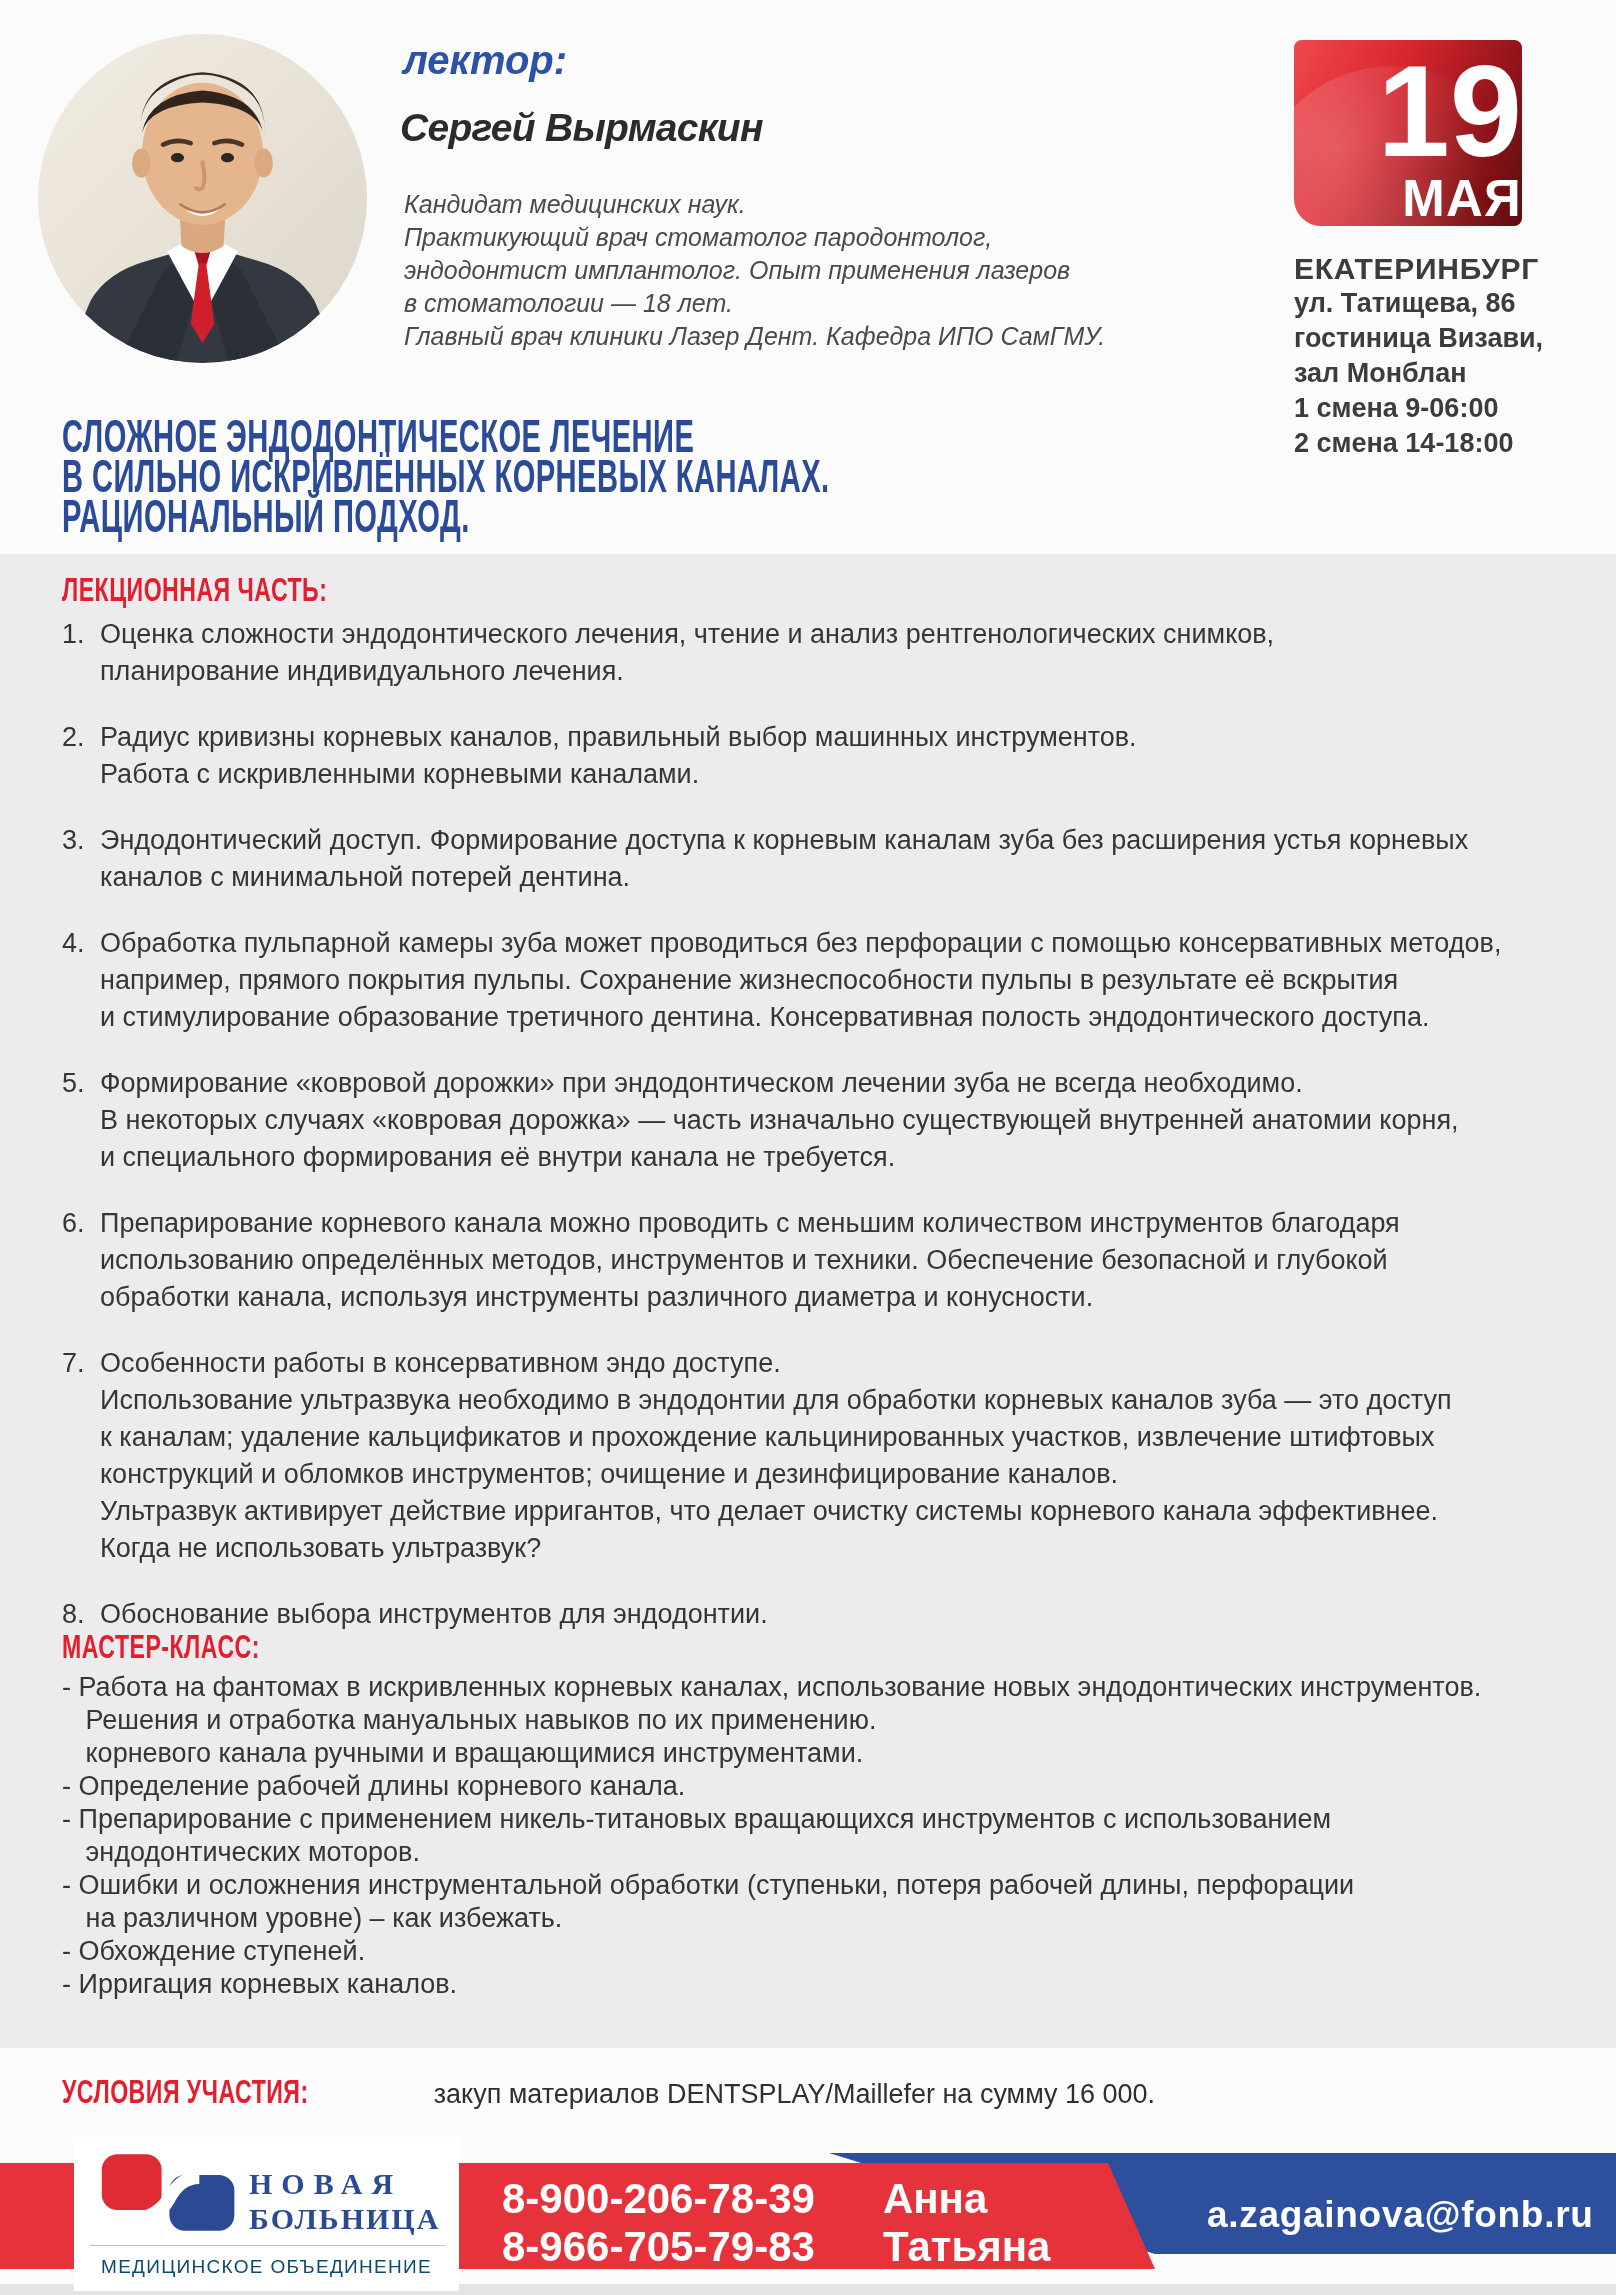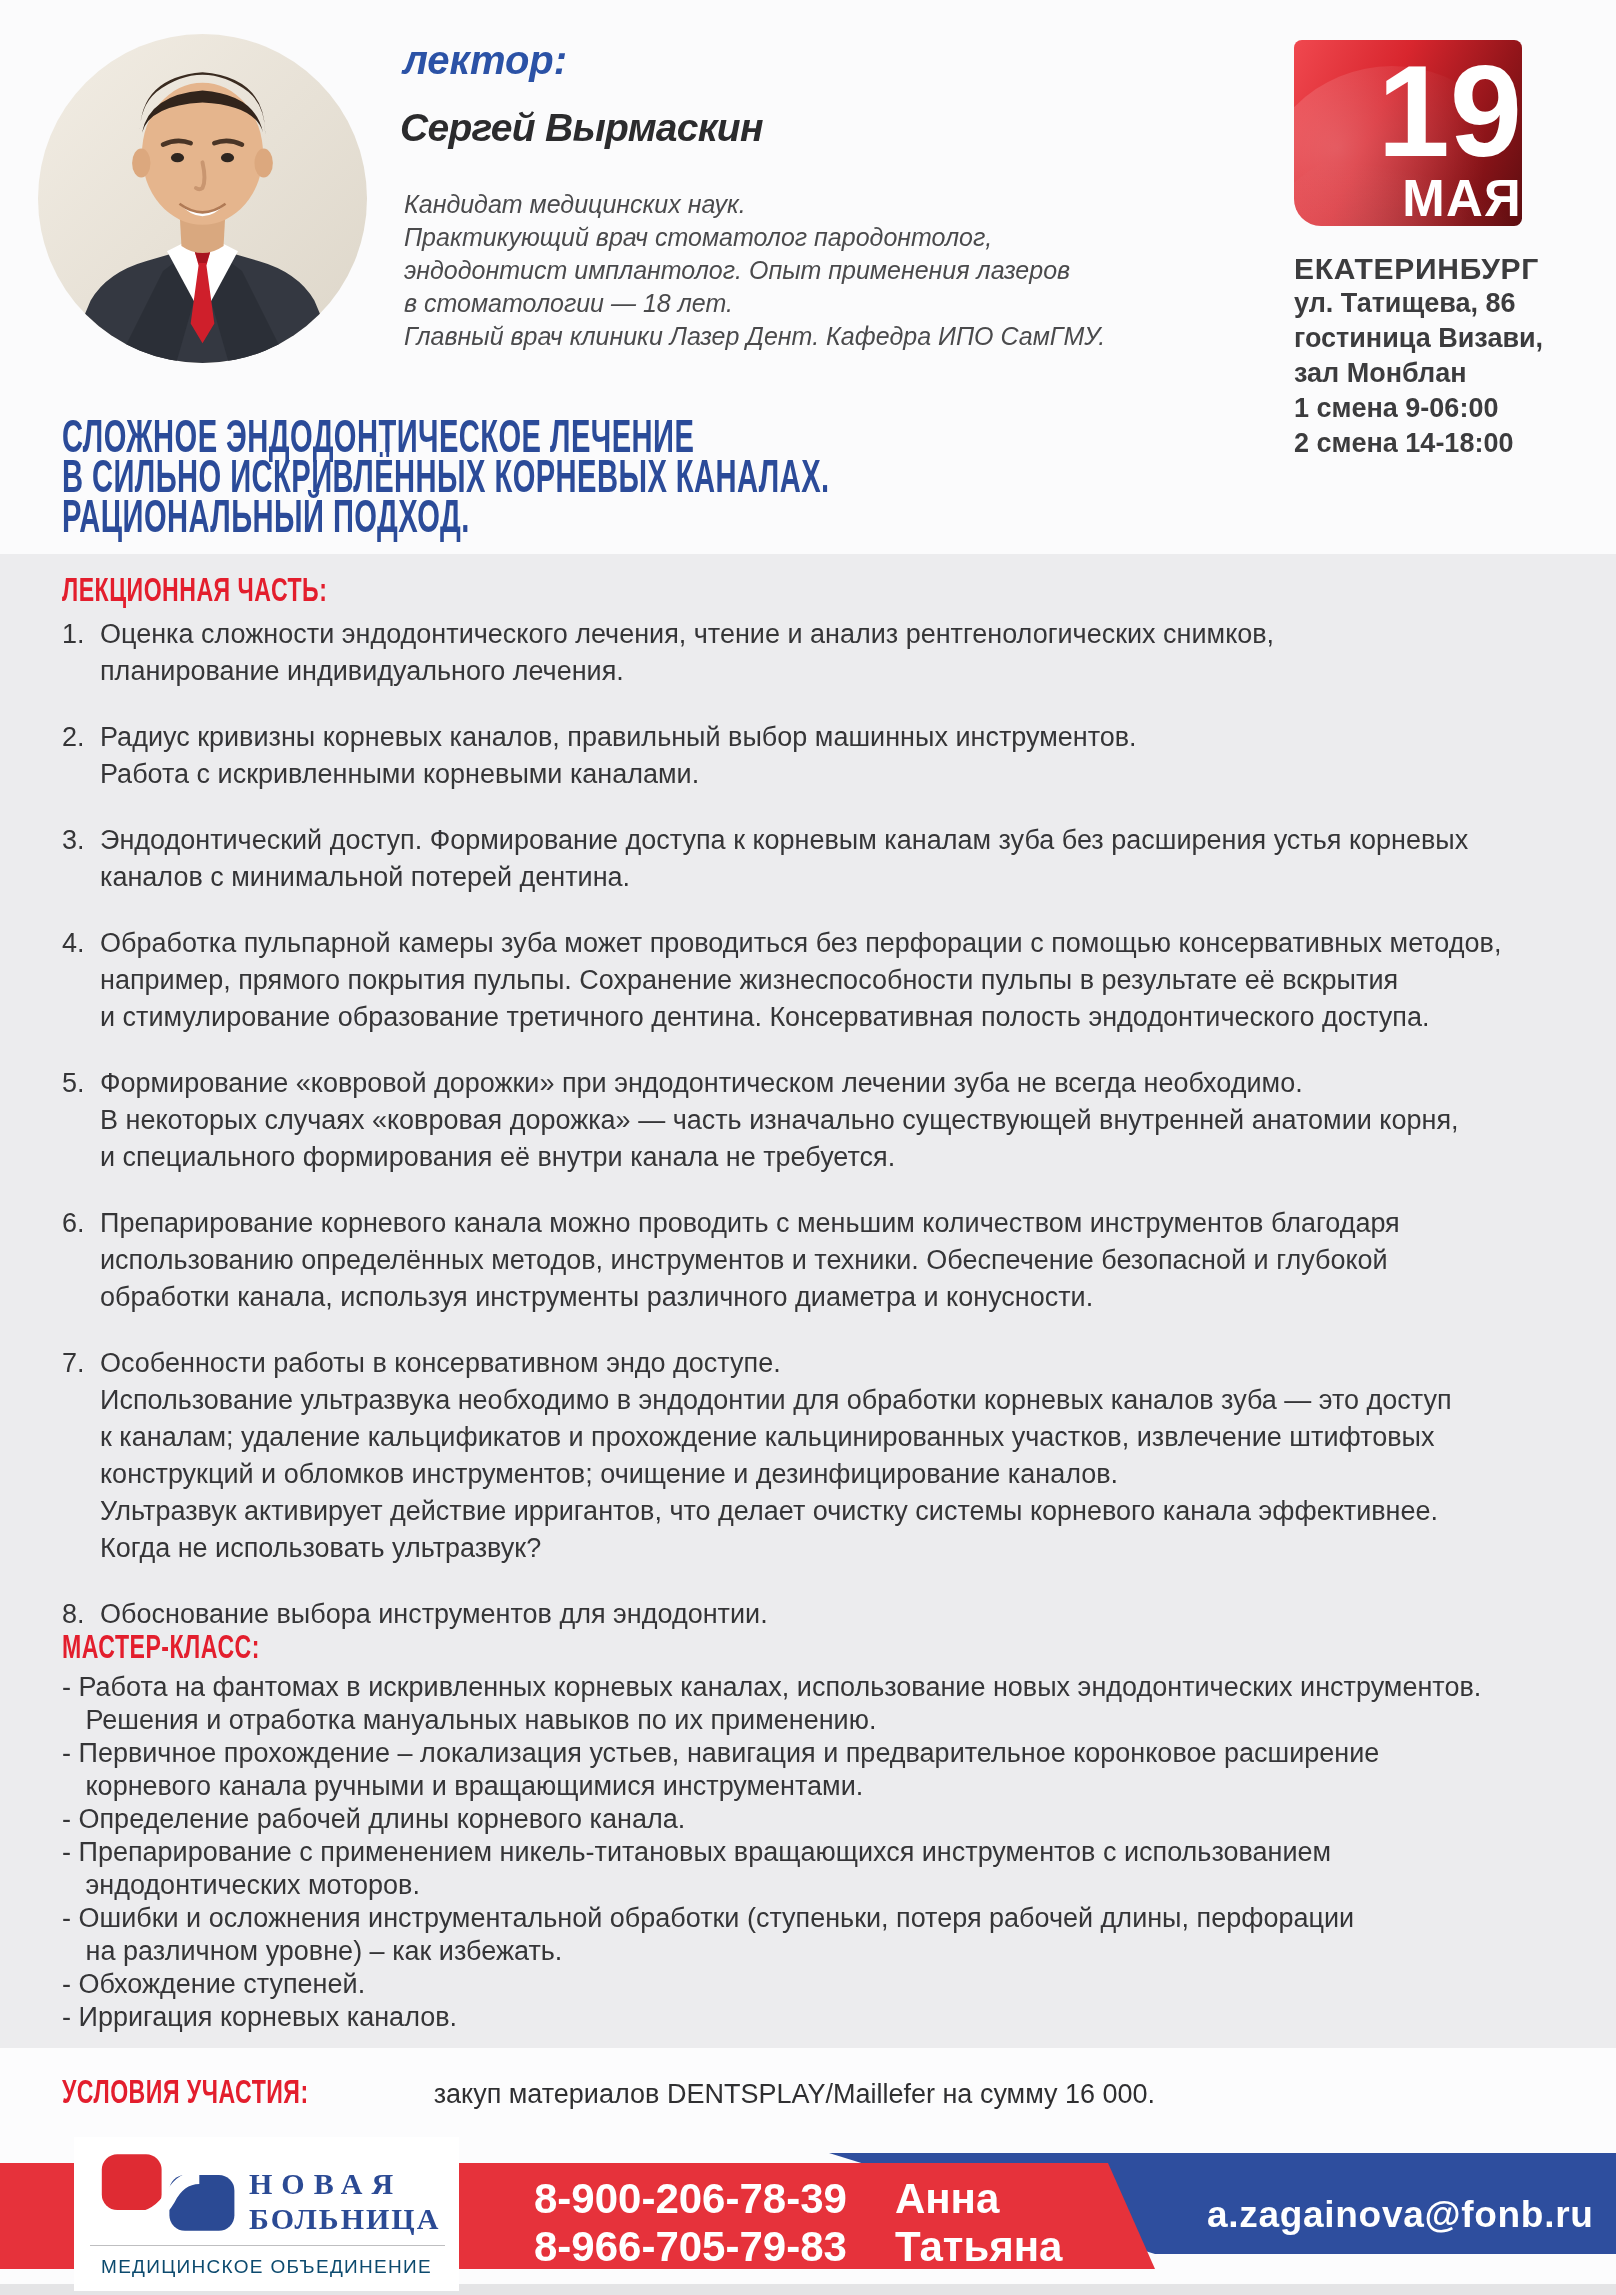--- a/index.html
+++ b/index.html
@@ -63,21 +63,21 @@
     clip-path:polygon(0 0,788px 0,788px 101px,326px 101px);}
   .red-band{left:0;top:2163px;width:1155px;height:106px;background:#e6323b;
     clip-path:polygon(0 0,1108px 0,1155px 106px,0 106px);}
   .logo-card{left:74px;top:2137px;width:385px;height:154px;background:#ffffff;}
   .logo-icon{position:absolute;left:19.6px;top:13px;width:156px;height:85px;}
   .logo-line1{position:absolute;left:175px;top:30px;font-family:"Liberation Serif",serif;font-weight:bold;color:#2b4a94;font-size:30px;letter-spacing:9px;}
   .logo-line2{position:absolute;left:175px;top:65px;font-family:"Liberation Serif",serif;font-weight:bold;color:#2b4a94;font-size:30px;letter-spacing:2px;}
   .logo-rule{position:absolute;left:15.6px;top:108px;width:355px;height:1.3px;background:#bfbfc1;}
   .logo-sub{position:absolute;left:0;top:119px;width:385px;text-align:center;color:#0c4a6e;font-size:19px;letter-spacing:1.3px;}
   .phones{left:502px;top:2175px;color:#fff;font-weight:bold;font-size:42px;line-height:48px;}
-  .phone-row{display:flex;gap:48px;white-space:nowrap;margin-left:32px;}
+  .phone-row{display:flex;gap:68px;white-space:nowrap;}
   .email{left:1207px;top:2194px;color:#fff;font-weight:bold;font-size:37px;white-space:nowrap;letter-spacing:0.7px;}
 </style>
 </head>
 <body>
 
 <div class="abs bg-top"></div>
 <div class="abs bg-gray"></div>
 <div class="abs bg-bottom"></div>
 <div class="abs bg-strip"></div>
 
@@ -203,21 +203,20 @@
 </div>
 
 <div class="abs master">
   <span class="red-head">МАСТЕР-КЛАСС:</span>
   <div class="m-items">
     <div class="m-item">
       <div class="line">- Работа на фантомах в искривленных корневых каналах, использование новых эндодонтических инструментов.</div>
       <div class="line cont">Решения и отработка мануальных навыков по их применению.</div>
     </div>
     <div class="m-item">
-      <div class="line">- Первичное прохождение – локализация устьев, навигация и предварительное коронковое расширение</div>
       <div class="line cont">корневого канала ручными и вращающимися инструментами.</div>
     </div>
     <div class="m-item">
       <div class="line">- Определение рабочей длины корневого канала.</div>
     </div>
     <div class="m-item">
       <div class="line">- Препарирование с применением никель-титановых вращающихся инструментов с использованием</div>
       <div class="line cont">эндодонтических моторов.</div>
     </div>
     <div class="m-item">

